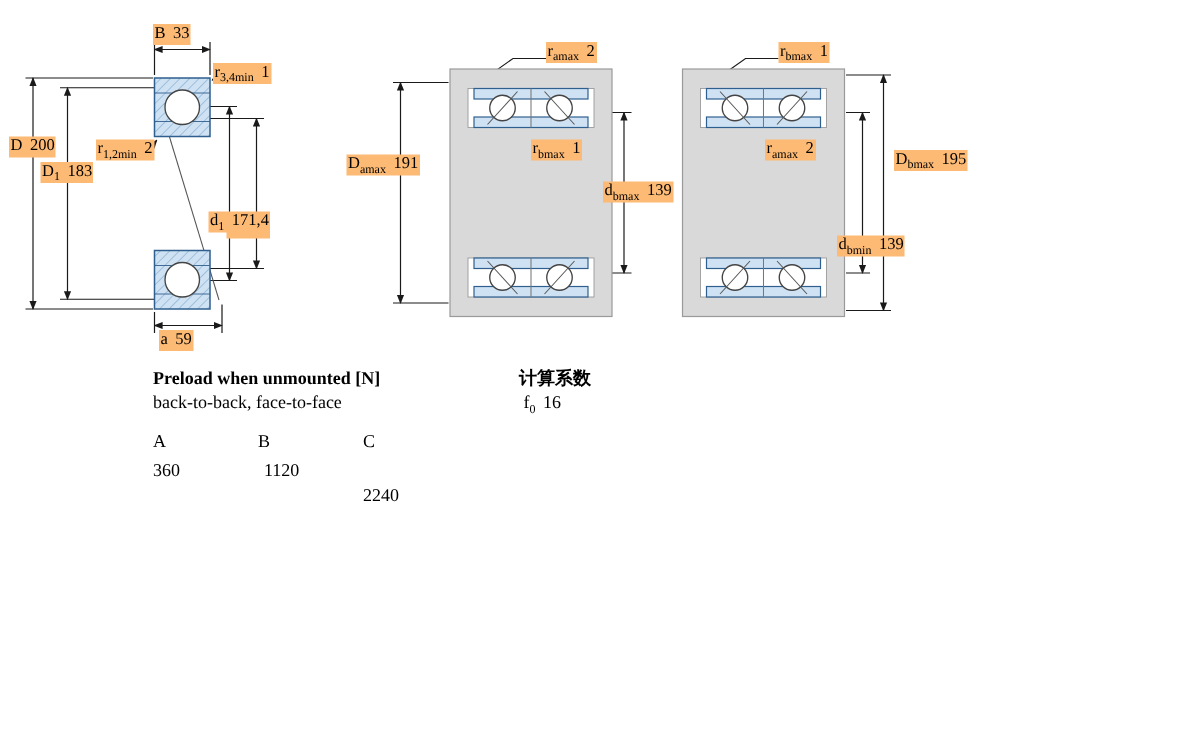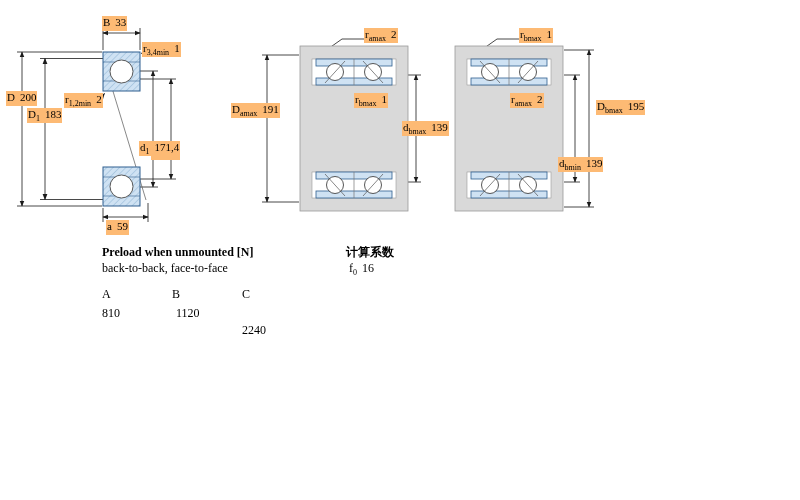--- a/index.html
+++ b/index.html
@@ -169,17 +169,17 @@
   <div class="txt bold" style="left:102px; top:246px;">Preload when unmounted [N]</div>
   <div class="txt" style="left:102px; top:262px;">back-to-back, face-to-face</div>
 
   <div class="txt bold" style="left:346px; top:246px;">计算系数</div>
   <div class="dim nobg" style="left:332px; top:262px; font-size:12px;margin-left:16px;"><span>f</span><sub>0</sub><span class="val">16</span></div>
 
   <div class="txt" style="left:102px; top:288px;">A</div>
   <div class="txt" style="left:172px; top:288px;">B</div>
   <div class="txt" style="left:242px; top:288px;">C</div>
 
-  <div class="txt" style="left:102px; top:307px;">810</div>
+  <div class="txt" style="left:102px; top:307px;">360</div>
   <div class="txt" style="left:176px; top:307px;">1120</div>
   <div class="txt" style="left:242px; top:307px;margin-top:17px;">2240</div>
 
 </div>
 
 </body></html>

